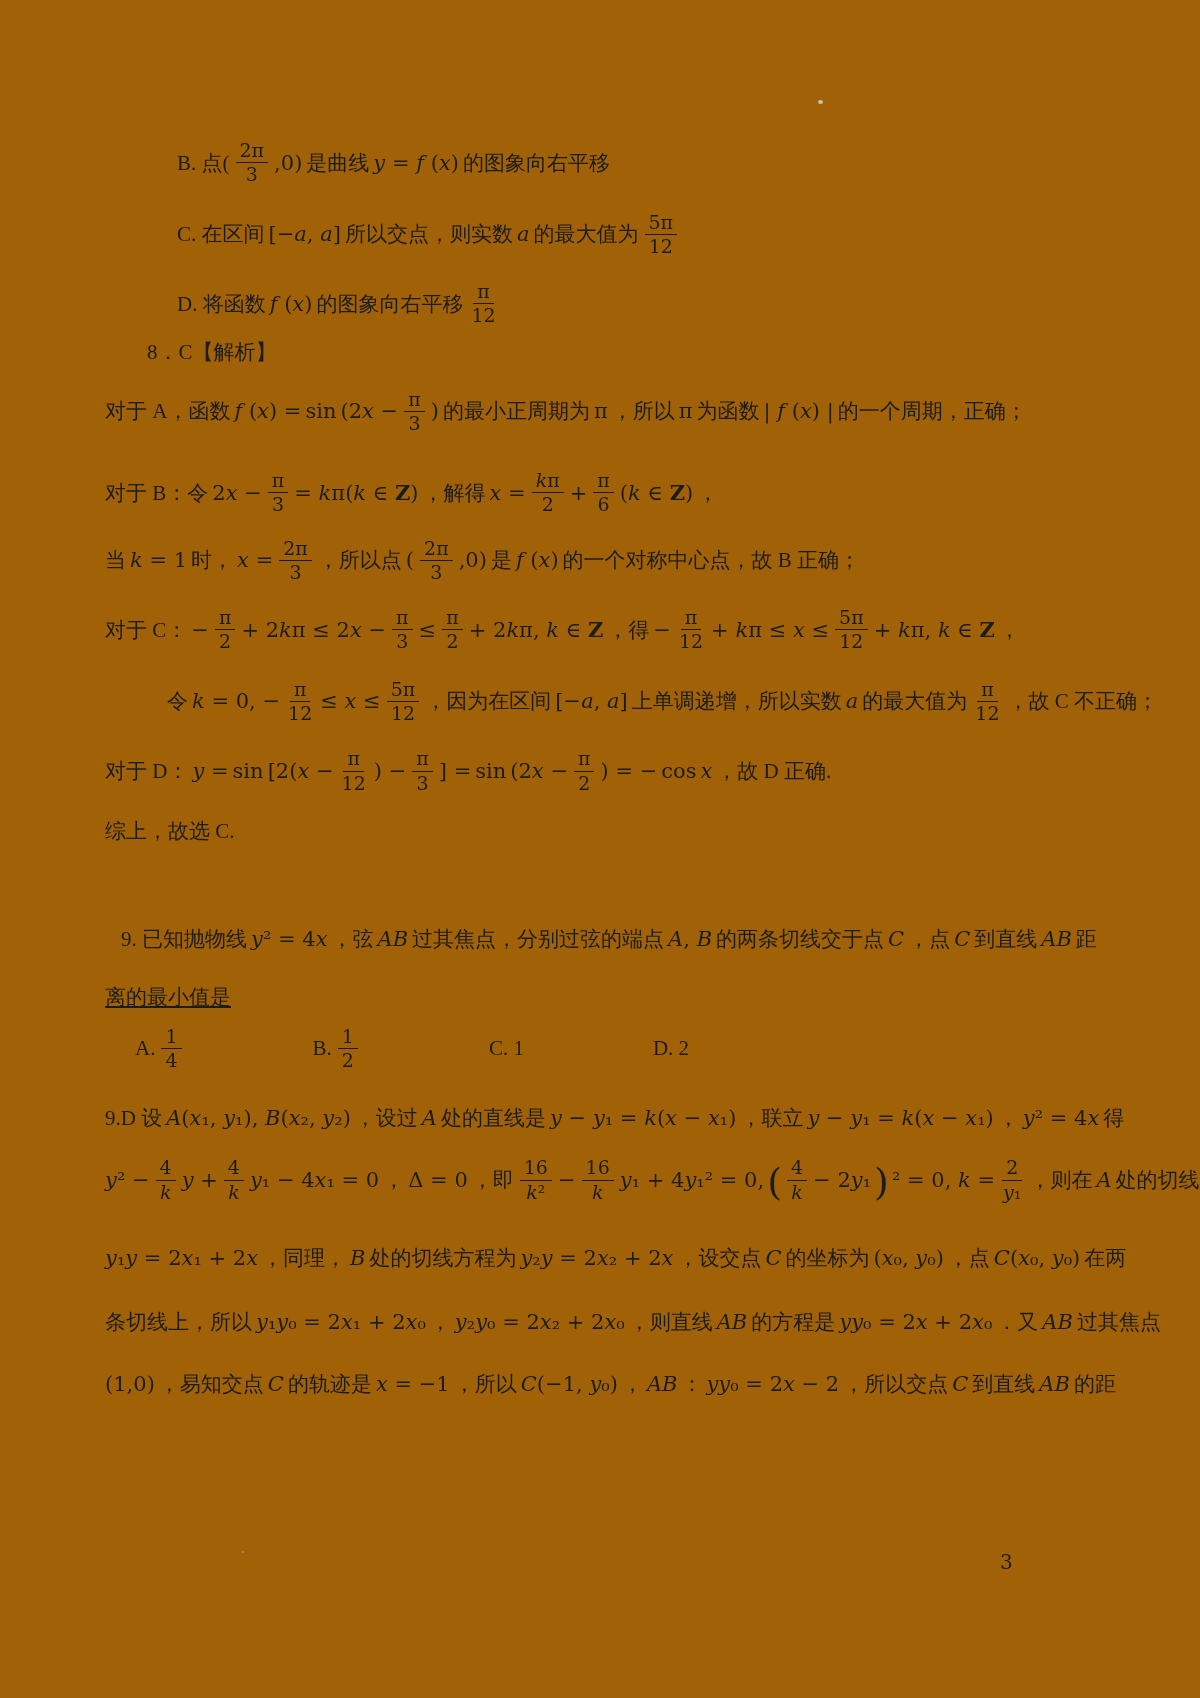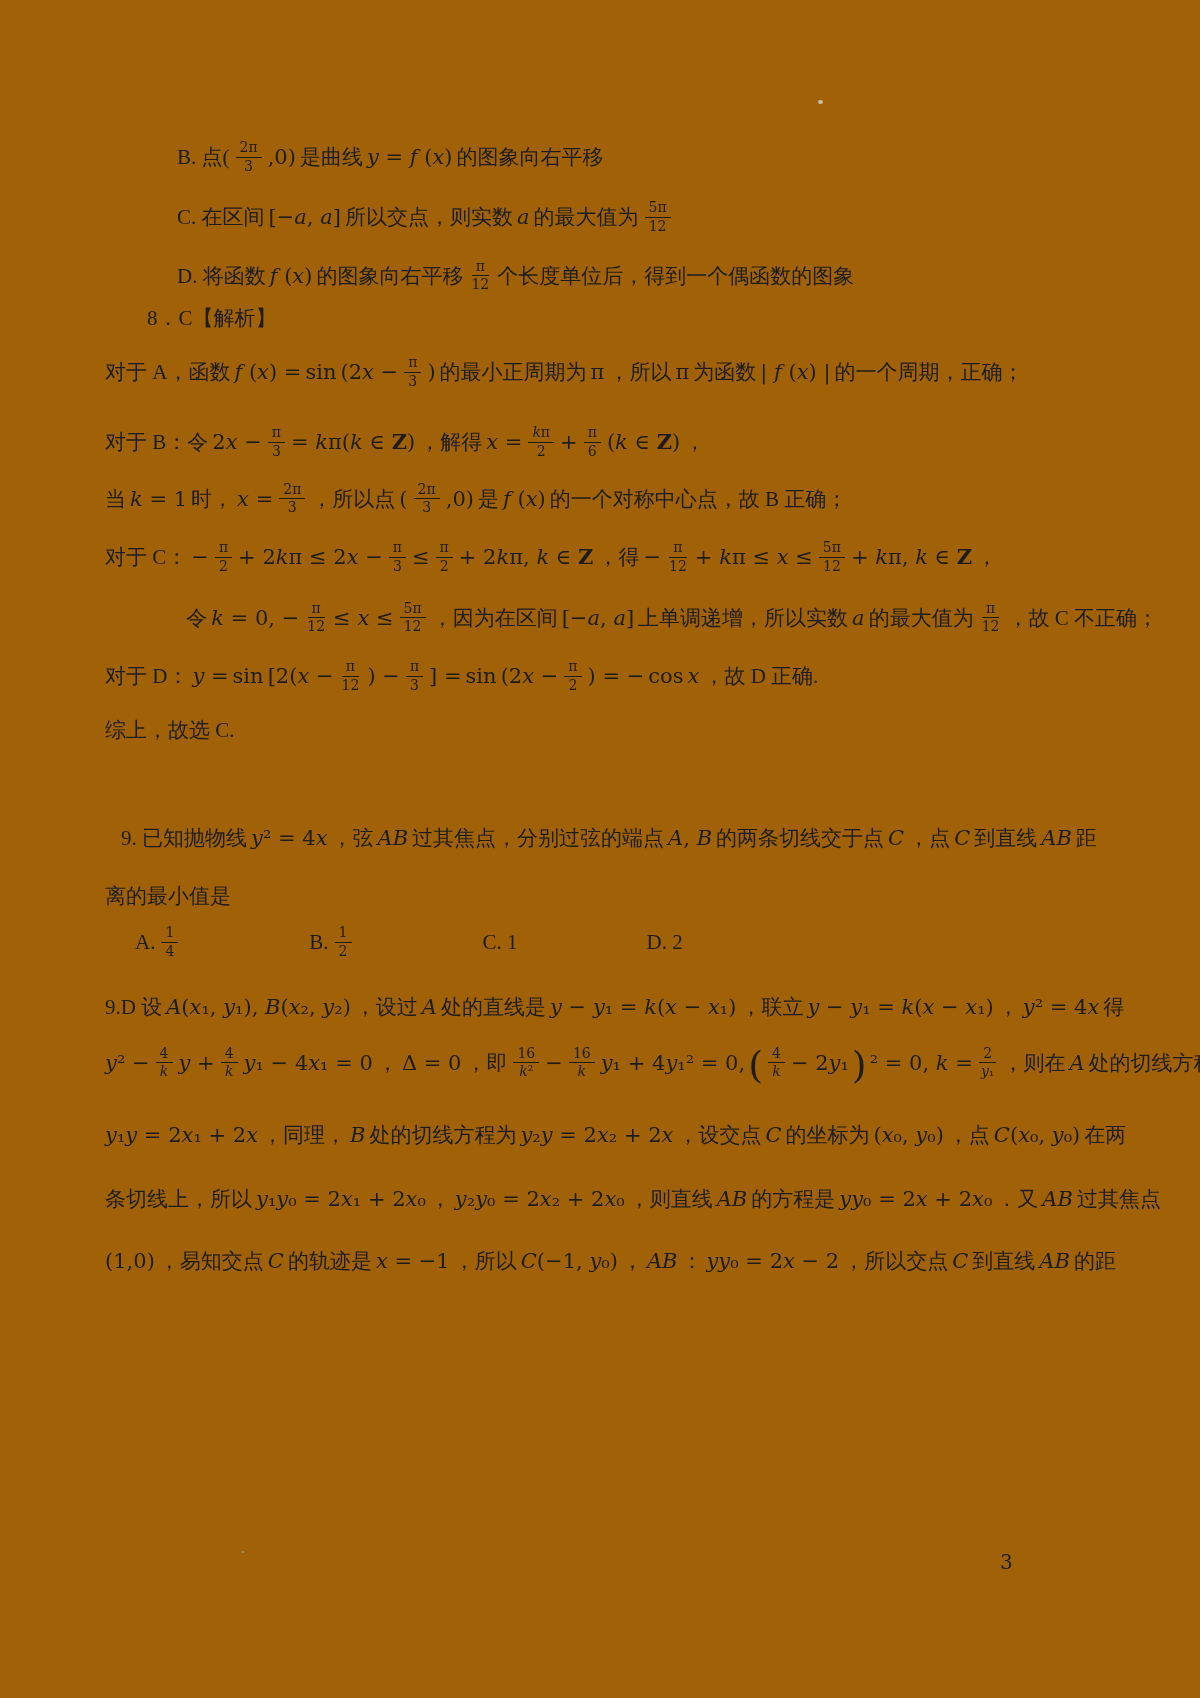--- a/index.html
+++ b/index.html
@@ -20,42 +20,42 @@
   .doc .line:nth-child(3){margin-top:24px;}
   .doc .line:nth-child(4){margin-top:8px;}
   .doc .line:nth-child(5){margin-top:24px;}
   .doc .line:nth-child(6){margin-top:36px;}
   .doc .line:nth-child(7){margin-top:22px;}
   .doc .line:nth-child(8){margin-top:24px;}
   .doc .line:nth-child(9){margin-top:26px;text-align:right;}
   .doc .line:nth-child(10){margin-top:24px;}
   .doc .line:nth-child(11){margin-top:20px;}
   .doc .line:nth-child(12){margin-top:78px;}
-  .doc .line:nth-child(13){margin-top:28px;}
+  .doc .line:nth-child(13){margin-top:28px;text-decoration:underline;}
   .doc .line:nth-child(14){margin-top:16px;}
   .doc .line:nth-child(15){margin-top:30px;}
   .doc .line:nth-child(16){margin-top:26px;}
   .doc .line:nth-child(17){margin-top:38px;}
   .doc .line:nth-child(18){margin-top:34px;}
   .doc .line:nth-child(19){margin-top:32px;}
   
   .line.option{margin-left:72px;}
   .line.answerhead{margin-left:42px;}
   .line.question{margin-left:16px;}
   .line.choices{margin-left:30px;}
   
   .tk{margin:0 2px;}
   .cjk{font-family:"Liberation Serif","DejaVu Serif",serif;}
   .math,.rm{font-family:"DejaVu Serif","Liberation Serif",serif;}
   .mi{font-style:italic;}
   .mZ{font-weight:bold;font-style:normal;}
   .frac{
     display:inline-flex;flex-direction:column;align-items:center;
     vertical-align:middle;margin:0 4px;line-height:1.12;
-    font-size:14px;font-family:"DejaVu Serif","Liberation Serif",serif;
+    font-size:19px;font-family:"DejaVu Serif","Liberation Serif",serif;
     transform:translateY(-2px);
   }
   .frac .num{border-bottom:1.5px solid #1c1c1c;padding:0 4px 1px 4px;}
   .frac .den{padding:1px 2px 0 2px;}
   .bp{font-size:38px;vertical-align:middle;line-height:0;margin:0 1px;
       font-family:"DejaVu Serif","Liberation Serif",serif;font-weight:400;}
   .gap{display:inline-block;width:125px;}
   .page-number{
     position:absolute;left:1000px;top:1550px;font-size:20px;
     font-family:"DejaVu Serif","Liberation Serif",serif;
@@ -74,21 +74,21 @@
           <span class="num"><span>2</span><span>π</span></span>
           <span class="den"><span>3</span></span>
         </span><span class="tk math"><span>,</span><span>0</span><span>)</span></span><span class="tk cjk">是曲线</span><span class="tk math"><span class="mi">y</span><span> </span><span>=</span><span> </span><span class="mi">f</span><span> </span><span>(</span><span class="mi">x</span><span>)</span></span><span class="tk cjk">的图象向右平移</span></div>
       <div class="line option"><span class="tk cjk">C. 在区间</span><span class="tk math"><span>[</span><span>−</span><span class="mi">a</span><span>,</span><span> </span><span class="mi">a</span><span>]</span></span><span class="tk cjk">所以交点，则实数</span><span class="tk math"><span class="mi">a</span></span><span class="tk cjk">的最大值为</span><span class="frac">
           <span class="num"><span>5</span><span>π</span></span>
           <span class="den"><span>1</span><span>2</span></span>
         </span></div>
       <div class="line option"><span class="tk cjk">D. 将函数</span><span class="tk math"><span class="mi">f</span><span> </span><span>(</span><span class="mi">x</span><span>)</span></span><span class="tk cjk">的图象向右平移</span><span class="frac">
           <span class="num"><span>π</span></span>
           <span class="den"><span>1</span><span>2</span></span>
-        </span><span class="tk cjk">个长度单位后，得到一个偶函数的图象</span></div>
+        </span></div>
       <div class="line answerhead"><span class="tk cjk">8．C【解析】</span></div>
       <div class="line"><span class="tk cjk">对于 A，函数</span><span class="tk math"><span class="mi">f</span><span> </span><span>(</span><span class="mi">x</span><span>)</span><span> </span><span>=</span></span><span class="tk rm">sin</span><span class="tk math"><span>(</span><span>2</span><span class="mi">x</span><span> </span><span>−</span></span><span class="frac">
           <span class="num"><span>π</span></span>
           <span class="den"><span>3</span></span>
         </span><span class="tk math"><span>)</span></span><span class="tk cjk">的最小正周期为</span><span class="tk math"><span>π</span></span><span class="tk cjk">，所以</span><span class="tk math"><span>π</span></span><span class="tk cjk">为函数</span><span class="tk math"><span>|</span><span> </span><span class="mi">f</span><span> </span><span>(</span><span class="mi">x</span><span>)</span><span> </span><span>|</span></span><span class="tk cjk">的一个周期，正确；</span></div>
       <div class="line"><span class="tk cjk">对于 B：令</span><span class="tk math"><span>2</span><span class="mi">x</span><span> </span><span>−</span></span><span class="frac">
           <span class="num"><span>π</span></span>
           <span class="den"><span>3</span></span>
         </span><span class="tk math"><span>=</span><span> </span><span class="mi">k</span><span>π</span><span>(</span><span class="mi">k</span><span> </span><span>∈</span><span> </span><span class="mZ">Z</span><span>)</span></span><span class="tk cjk">，解得</span><span class="tk math"><span class="mi">x</span><span> </span><span>=</span></span><span class="frac">
           <span class="num"><span class="mi">k</span><span>π</span></span>

